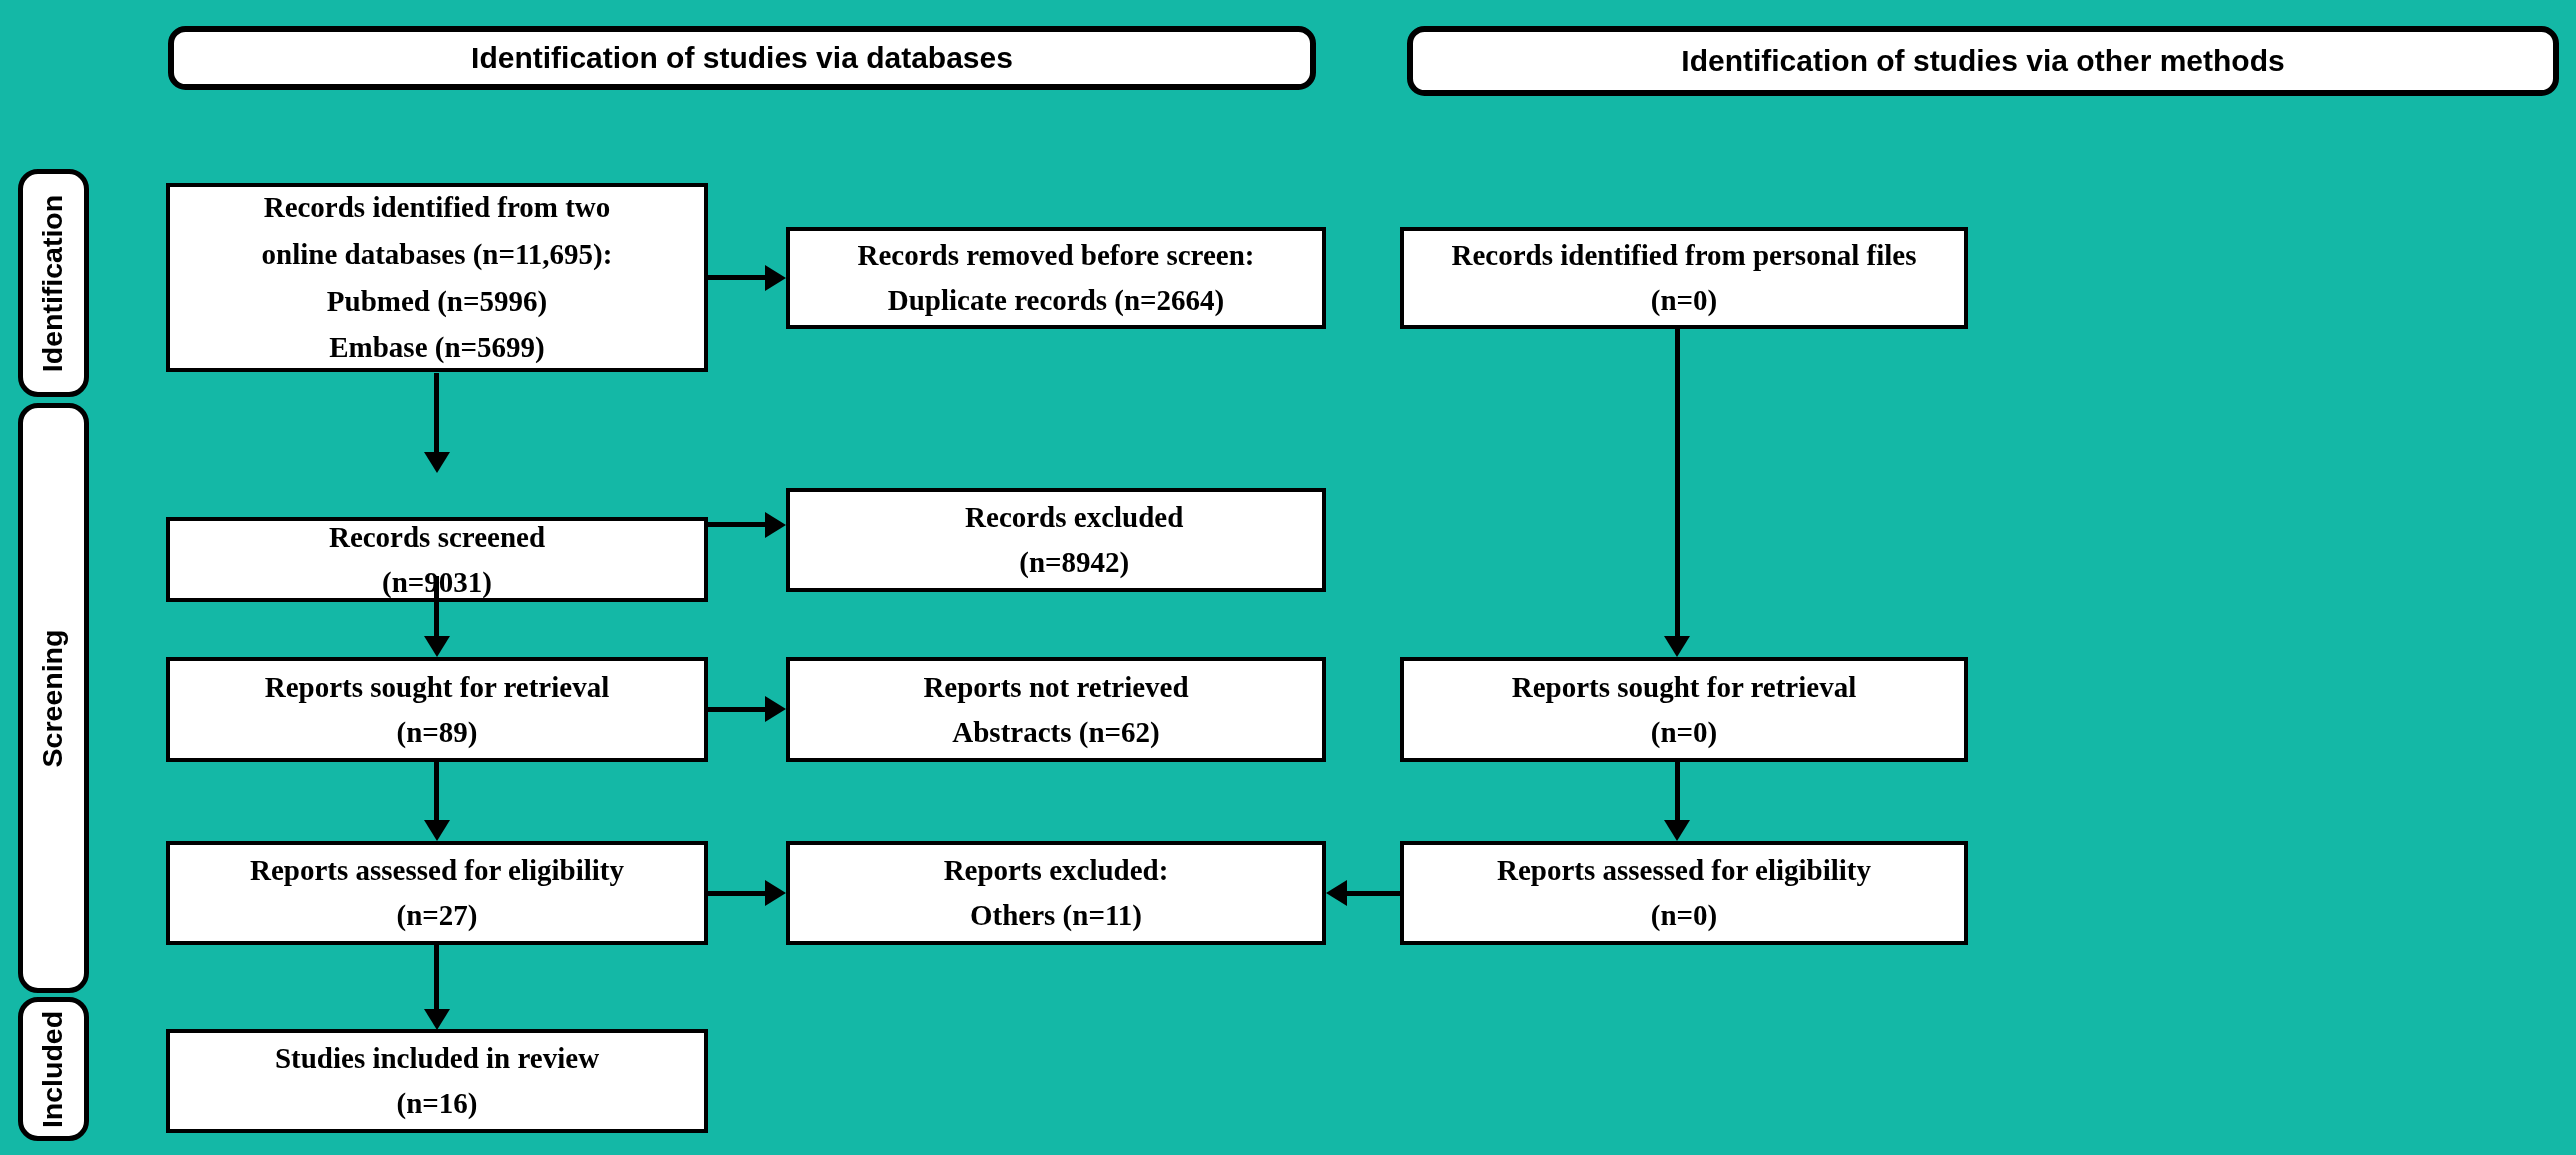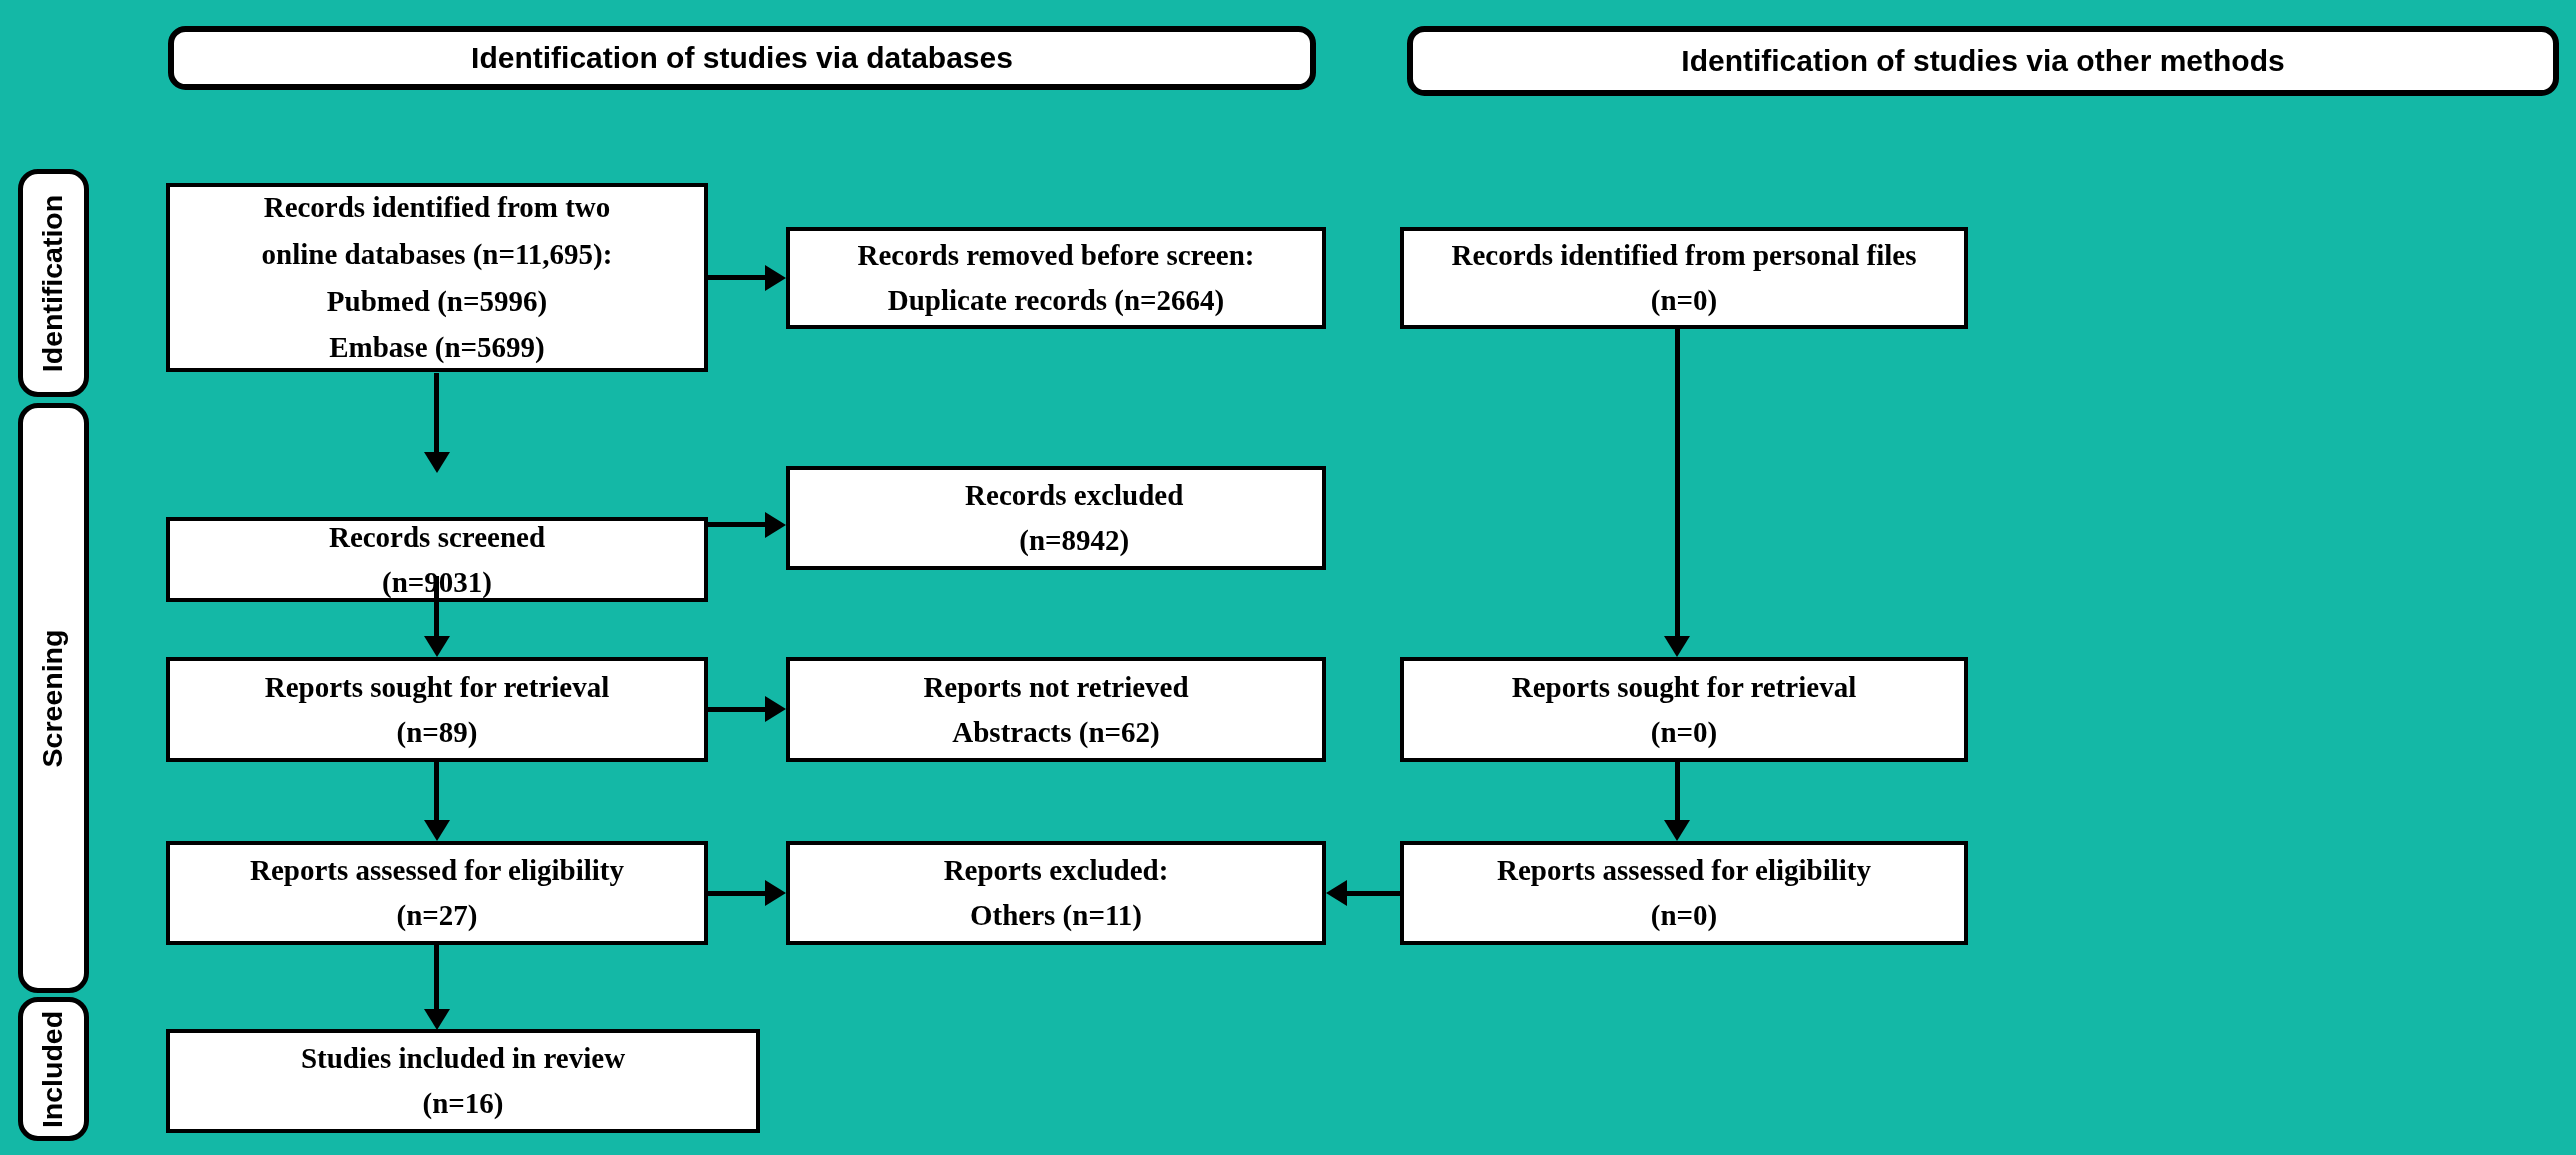--- a/index.html
+++ b/index.html
@@ -72,26 +72,26 @@
   <div class="box tallbox" style="left:166px; top:183px; width:542px; height:189px;">Records identified from two
 online databases (n=11,695):
 Pubmed (n=5996)
 Embase (n=5699)</div>
   <div class="box" style="left:166px; top:473px; width:542px; height:85px;margin-top:44px;">Records screened
 (n=9031)</div>
   <div class="box" style="left:166px; top:657px; width:542px; height:105px;">Reports sought for retrieval
 (n=89)</div>
   <div class="box" style="left:166px; top:841px; width:542px; height:104px;">Reports assessed for eligibility
 (n=27)</div>
-  <div class="box" style="left:166px; top:1029px; width:594px; height:104px;">Studies included in review
+  <div class="box" style="left:166px; top:1029px; width:542px; height:104px;">Studies included in review
 (n=16)</div>
 
   <div class="box" style="left:786px; top:227px; width:540px; height:102px;">Records removed before screen:
 Duplicate records (n=2664)</div>
-  <div class="box" style="left:786px; top:466px; width:540px; height:104px;padding-left:48px;">Records excluded
+  <div class="box" style="left:786px; top:488px; width:540px; height:104px;padding-left:48px;">Records excluded
 (n=8942)</div>
   <div class="box" style="left:786px; top:657px; width:540px; height:105px;">Reports not retrieved
 Abstracts (n=62)</div>
   <div class="box" style="left:786px; top:841px; width:540px; height:104px;">Reports excluded:
 Others (n=11)</div>
 
   <div class="box" style="left:1400px; top:227px; width:568px; height:102px;">Records identified from personal files
 (n=0)</div>
   <div class="box" style="left:1400px; top:657px; width:568px; height:105px;">Reports sought for retrieval
 (n=0)</div>

